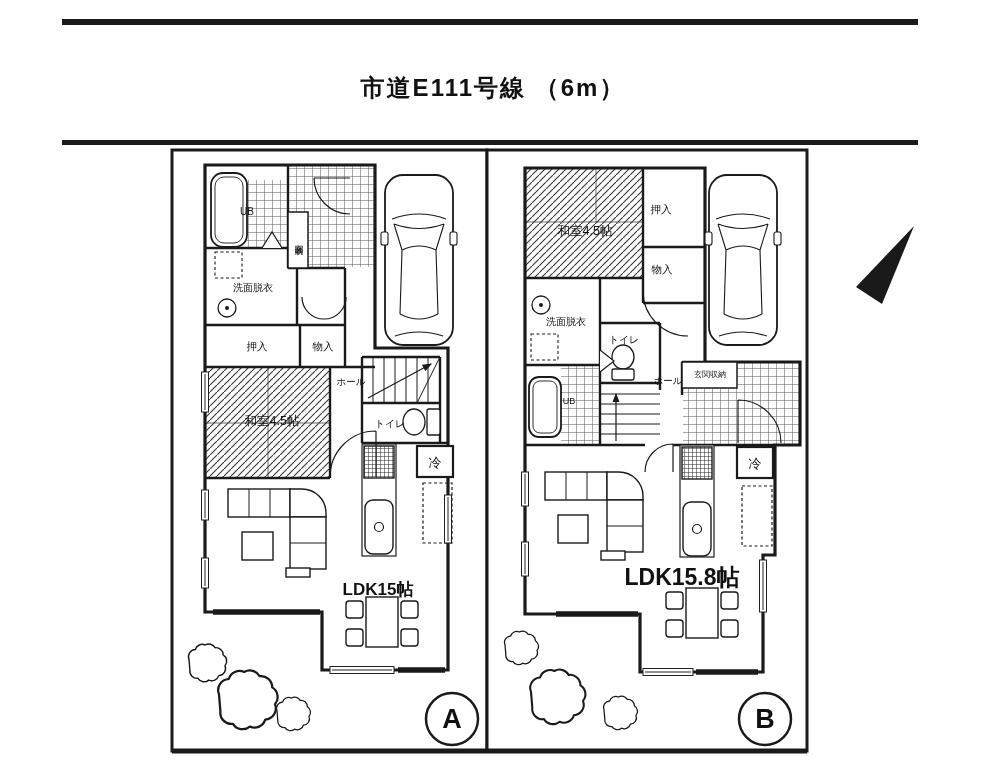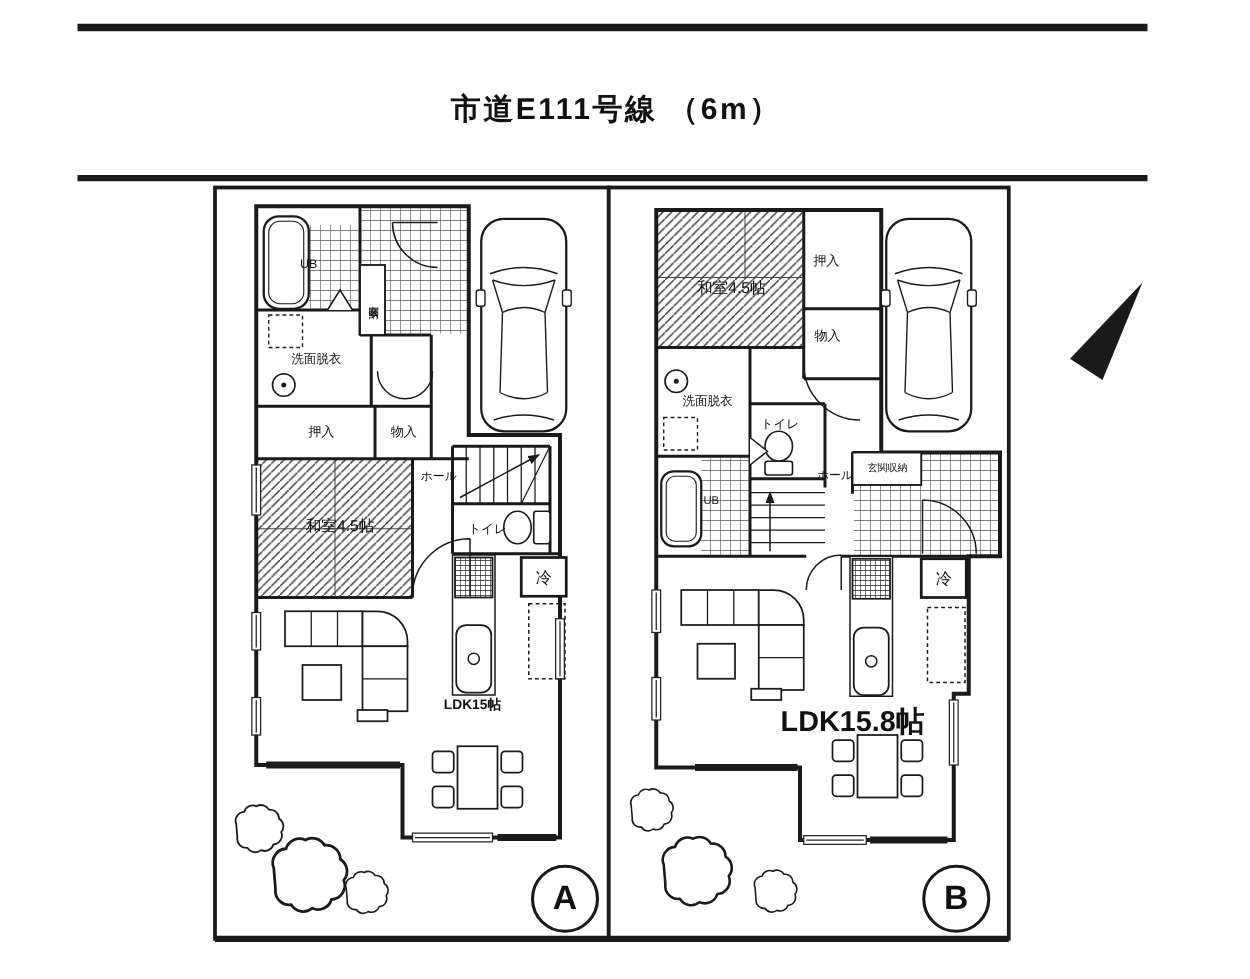--- a/index.html
+++ b/index.html
@@ -235,21 +235,21 @@
 
 <div class="lbl" style="left:247px;top:212px;font-size:10px">UB</div>
 <div class="lbl v" style="left:298px;top:240px;font-size:8px">玄関収納</div>
 <div class="lbl" style="left:253px;top:288px;font-size:10px">洗面脱衣</div>
 <div class="lbl" style="left:257px;top:346px;font-size:10.5px">押入</div>
 <div class="lbl" style="left:323px;top:346px;font-size:10.5px">物入</div>
 <div class="lbl" style="left:272px;top:421px;font-size:12.5px">和室4.5帖</div>
 <div class="lbl" style="left:351px;top:382px;font-size:9.5px">ホール</div>
 <div class="lbl" style="left:390px;top:424px;font-size:10px">トイレ</div>
 <div class="lbl" style="left:435px;top:462px;font-size:13px">冷</div>
-<div class="lbl b" style="left:378px;top:565px;font-size:11px">LDK15帖</div>
+<div class="lbl b" style="left:378px;top:589px;font-size:17px">LDK15帖</div>
 <div class="lbl b" style="left:452px;top:719px;font-size:27px">A</div>
 
 <div class="lbl" style="left:585px;top:231px;font-size:12.5px">和室4.5帖</div>
 <div class="lbl" style="left:661px;top:209px;font-size:10.5px">押入</div>
 <div class="lbl" style="left:662px;top:269px;font-size:10.5px">物入</div>
 <div class="lbl" style="left:566px;top:322px;font-size:10px">洗面脱衣</div>
 <div class="lbl" style="left:624px;top:340px;font-size:10px">トイレ</div>
 <div class="lbl" style="left:569px;top:401px;font-size:9px">UB</div>
 <div class="lbl" style="left:668px;top:381px;font-size:9.5px">ホール</div>
 <div class="lbl" style="left:710px;top:375px;font-size:8px">玄関収納</div>

